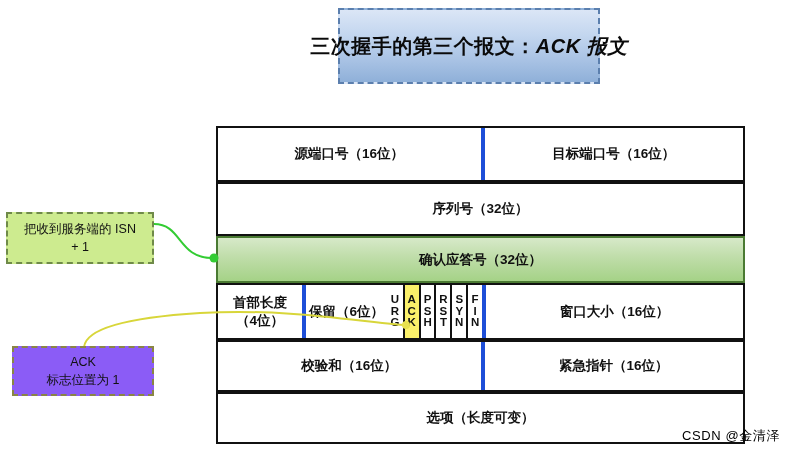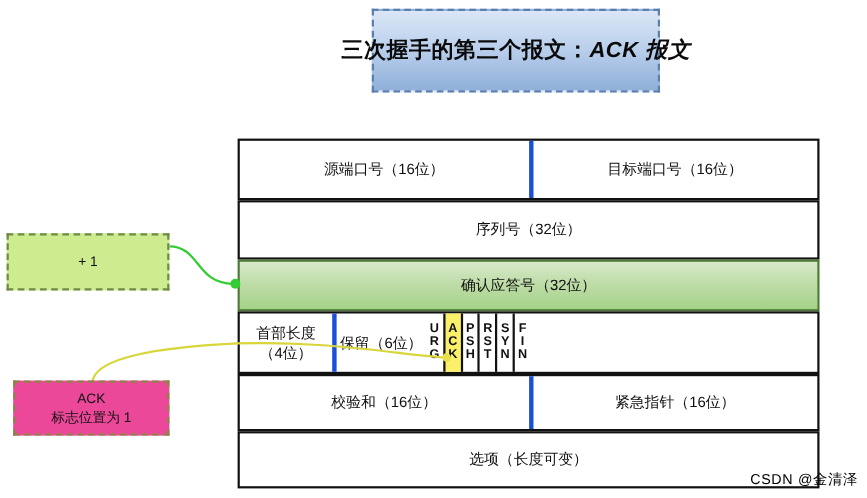--- a/index.html
+++ b/index.html
@@ -33,21 +33,21 @@
   .row{
     position:absolute;left:0;width:100%;
     box-sizing:border-box;
     border:2px solid #111;
     display:flex;
     background:#fff;
   }
   .cell{
     box-sizing:border-box;
     display:flex;align-items:center;justify-content:center;
-    font-size:13.5px;color:#101010;font-weight:normal;
+    font-size:13.5px;color:#101010;font-weight:bold;
     text-align:center;
     position:relative;
   }
   .cell.divider{border-left:4px solid #1d4ed8;}
   .cell.half{width:50%;}
 
   #row-ports{top:0;height:56px;}
   #row-seq{top:56px;height:54px;}
   #row-ack{
     top:110px;height:47px;
@@ -86,21 +86,21 @@
     display:flex;align-items:center;justify-content:center;
     text-align:center;font-size:12.5px;line-height:1.45;
     color:#111;border:2px dashed #777;
   }
   #callout-isn{
     left:6px;top:212px;width:148px;height:52px;
     background:#cdeb8f;border-color:#6f8a49;
   }
   #callout-ack{
     left:12px;top:346px;width:142px;height:50px;
-    background:#ec4899;border-color:#8a8544;
+    background:#8b5cf6;border-color:#8a8544;
   }
 
   
   #connectors{position:absolute;left:0;top:0;width:788px;height:453px;pointer-events:none;}
 
   
   #watermark{
     position:absolute;right:8px;bottom:8px;
     font-size:13px;color:#000000;letter-spacing:.6px;
     white-space:nowrap;
@@ -164,20 +164,21 @@
           <span>S</span>
           <span>Y</span>
           <span>N</span>
         </div>
         <div class="flagcell">
           <span>F</span>
           <span>I</span>
           <span>N</span>
         </div>
       </div>
+      <div class="cell window divider">窗口大小（16位）</div>
     </div>
 
     <div class="row" id="row-check">
       <div class="cell half">校验和（16位）</div>
       <div class="cell half divider">紧急指针（16位）</div>
     </div>
 
     <div class="row" id="row-options">
       <div class="cell" style="width:100%">选项（长度可变）</div>
     </div>
@@ -187,20 +188,21 @@
   <svg id="connectors" viewBox="0 0 788 453" xmlns="http://www.w3.org/2000/svg">
     <path d="M154,224 C182,224 178,258 212,258" fill="none" stroke="#33cc33" stroke-width="2"></path>
     <circle cx="214" cy="258" r="4.5" fill="#33cc33"></circle>
 
     <path d="M84,347 C86,330 120,318 200,313 C290,308 360,322 404,325" fill="none" stroke="#d8d63a" stroke-width="2"></path>
     <circle cx="406" cy="325" r="4" fill="#e8e14e"></circle>
   </svg>
 
   <div class="callout" id="callout-isn">
     <div>
+      <div>把收到服务端的 ISN</div>
       <div>+ 1</div>
     </div>
   </div>
 
   <div class="callout" id="callout-ack">
     <div>
       <div>ACK</div>
       <div>标志位置为 1</div>
     </div>
   </div>

